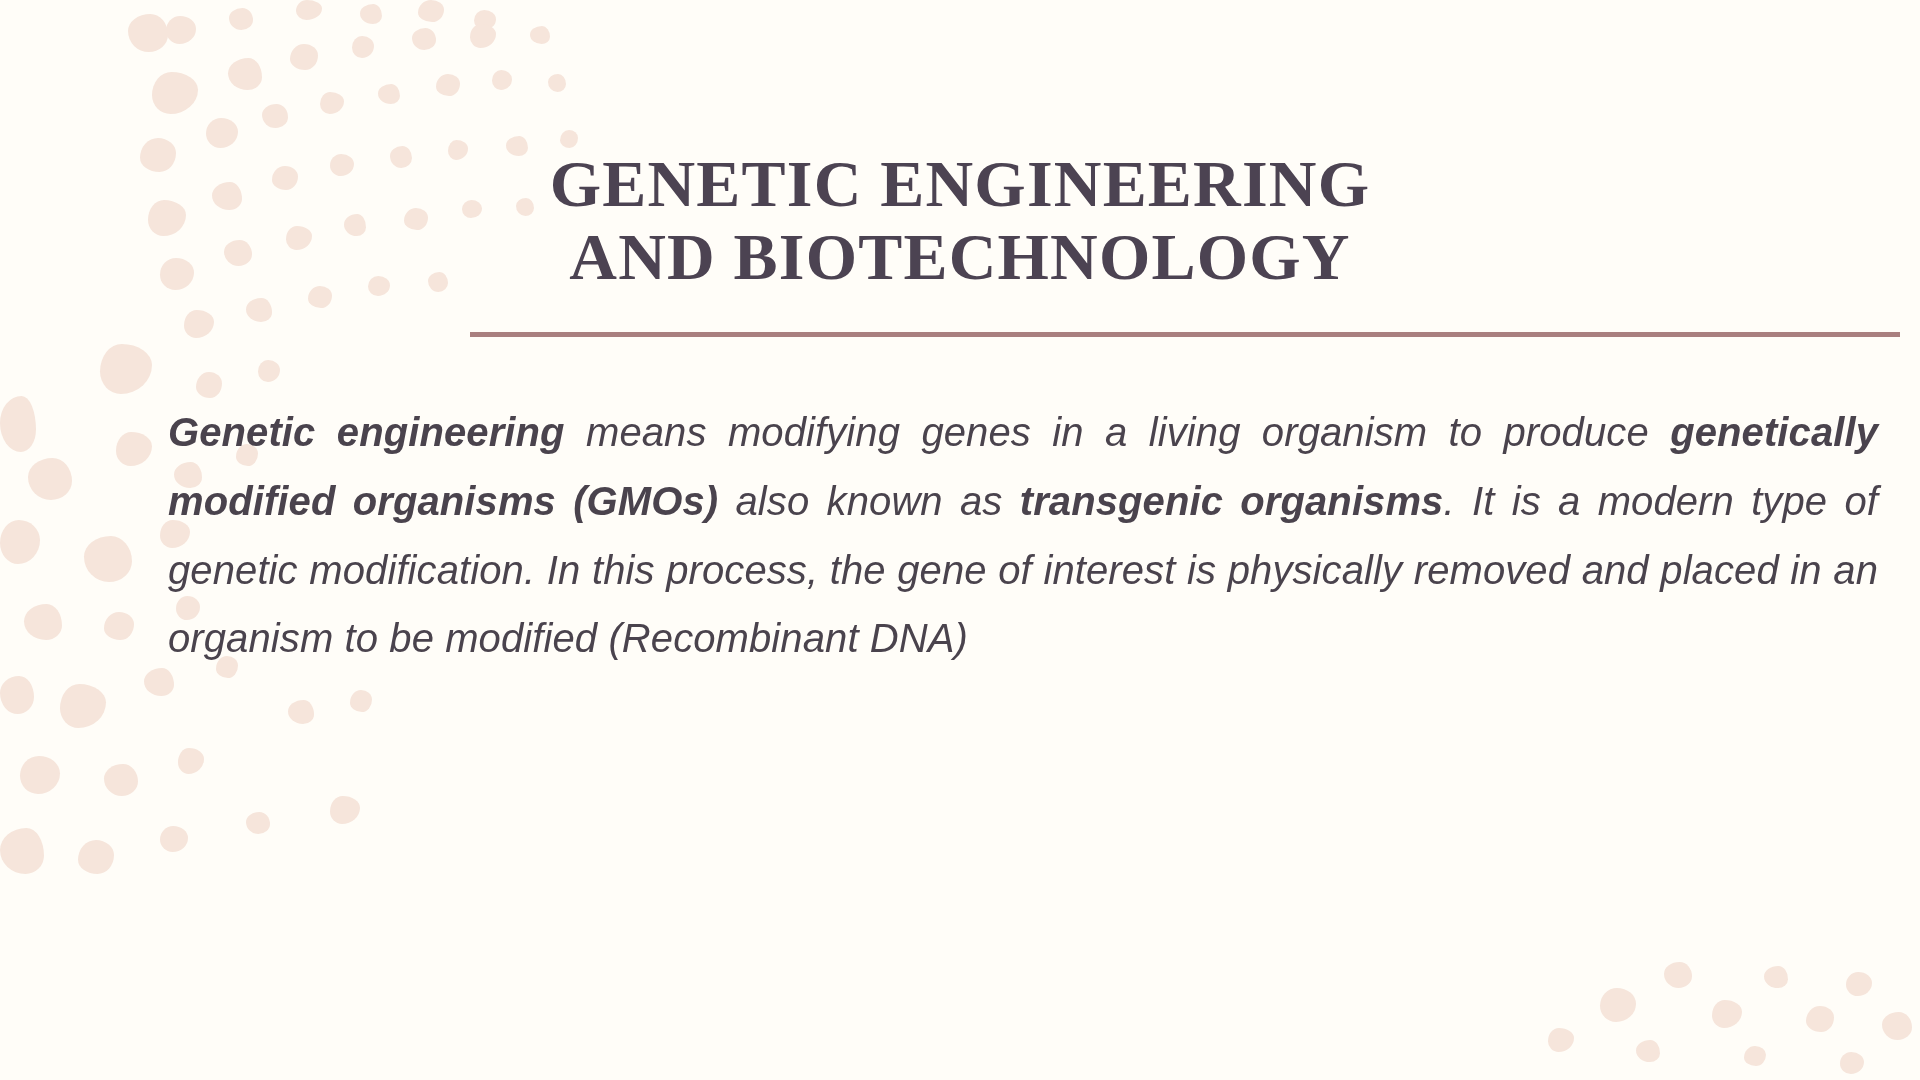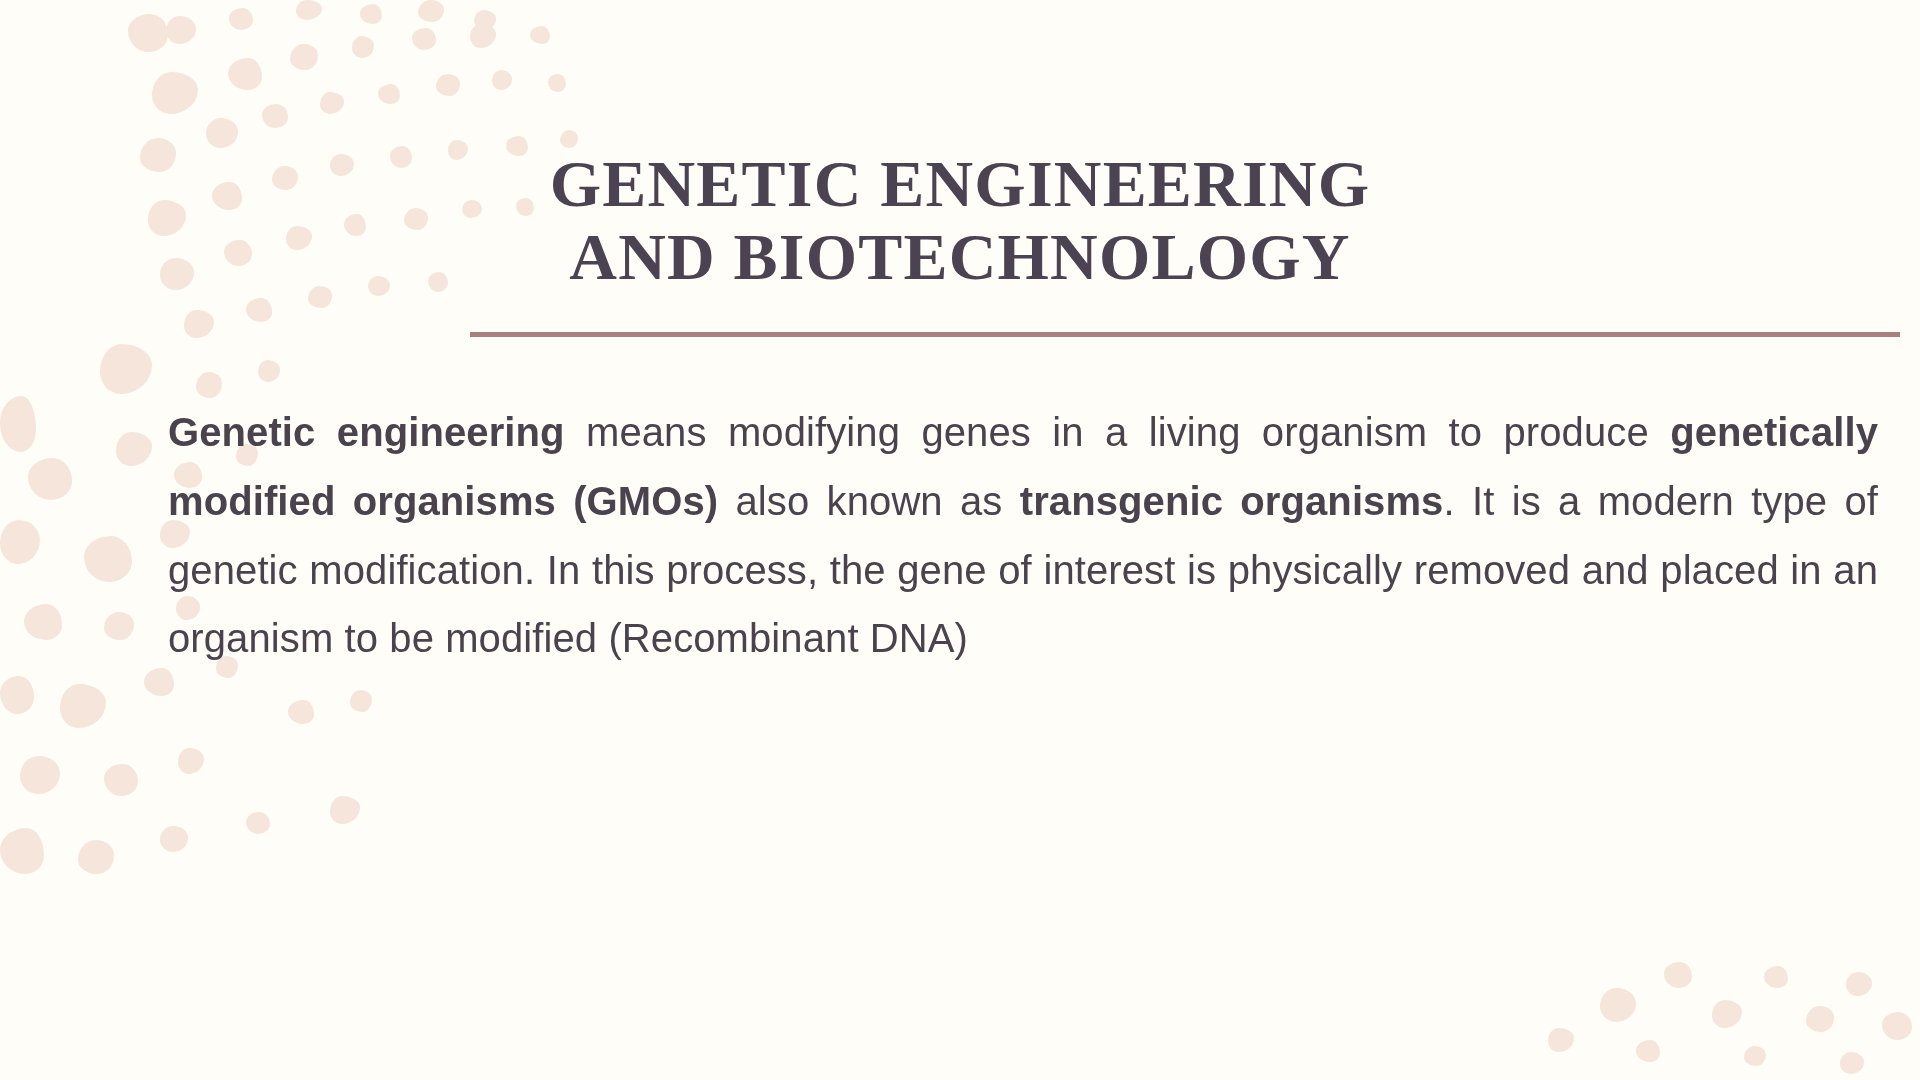--- a/index.html
+++ b/index.html
@@ -69,20 +69,21 @@
     z-index:2;
   }
 
   
   .body-wrap {
     position:absolute;
     left:168px;
     right:42px;
     top:398px;
     z-index:2;
+    font-style:italic;
   }
   .body-text {
     font-family:"Liberation Sans", sans-serif;
     font-size:40px;
     line-height:1.72;
     color:#4a434d;
     text-align:justify;
     text-justify:inter-word;
     font-weight:400;
     letter-spacing:0.1px;

